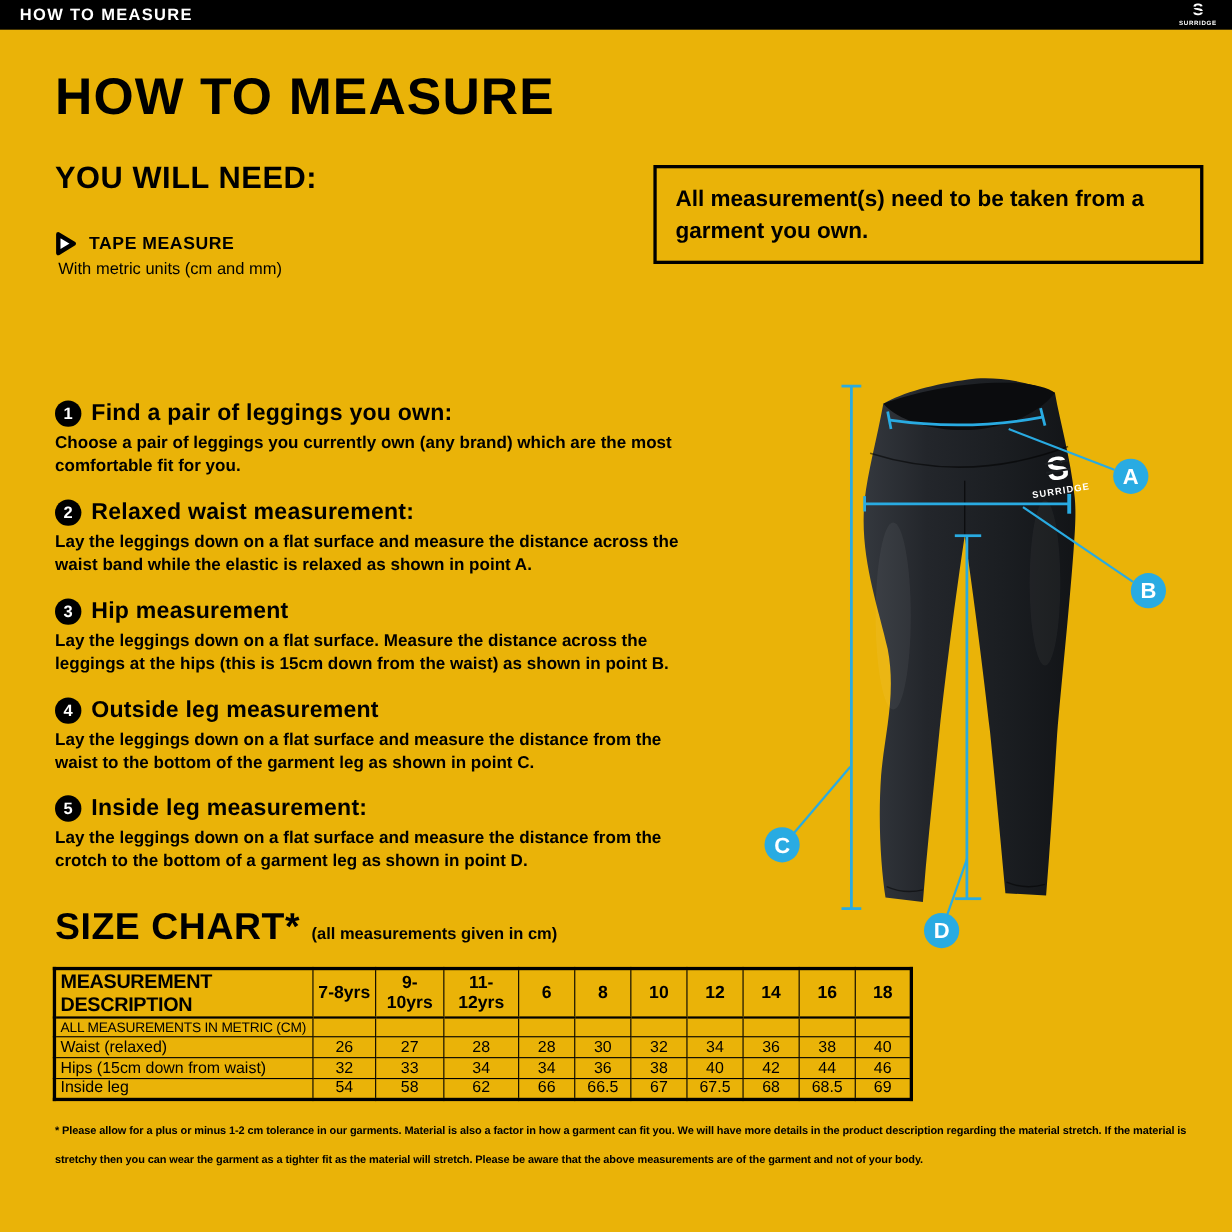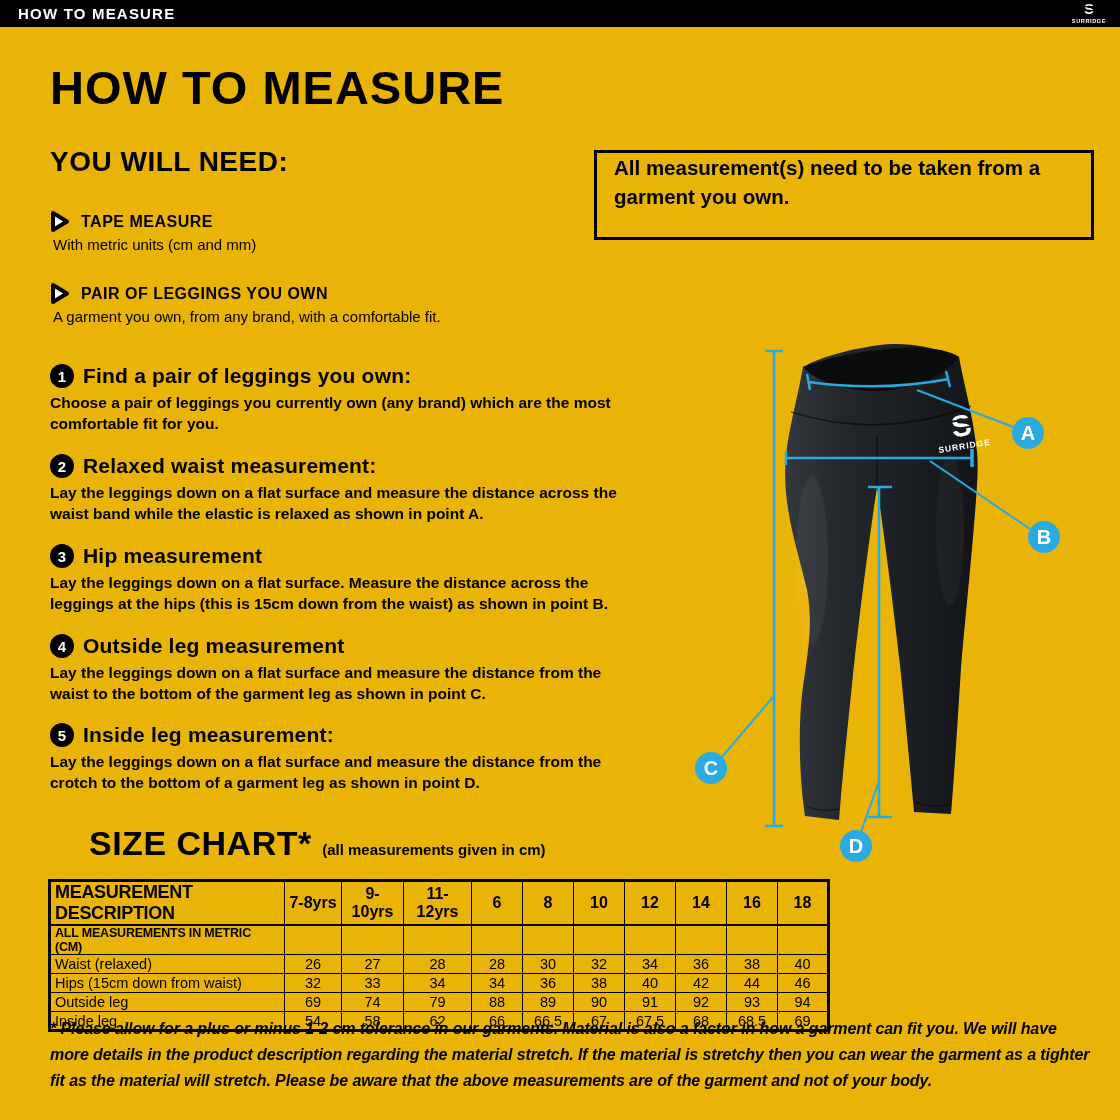--- a/index.html
+++ b/index.html
@@ -22,52 +22,52 @@
   .need-item { position:absolute; left:50px; width:560px; }
   .need-item.first  { top:210px; }
   .need-item.second { top:282px; }
   .need-head { display:flex; align-items:center; gap:10px; }
   .need-title { font-size:16px; font-weight:bold; letter-spacing:0.5px; }
   .need-sub { font-size:15px; font-weight:normal; margin-top:3px; margin-left:3px; }
   .tri-icon svg { display:block; }
 
   
   .notice { position:absolute; left:594px; top:150px; width:500px; min-height:90px;
-            border:3px solid #000; padding:0 17px; font-size:20.5px; font-weight:bold; line-height:1.42; }
+            border:3px solid #000; padding:13px 17px; font-size:20.5px; font-weight:bold; line-height:1.42; }
 
   
   .step { position:absolute; left:50px; width:600px; }
   .step0 { top:364px; } .step1 { top:454px; } .step2 { top:544px; } .step3 { top:634px; } .step4 { top:723px; }
   .step-head { display:flex; align-items:center; gap:9px; }
   .badge { width:24px; height:24px; border-radius:50%; background:#000; color:#fff;
            font-size:15px; font-weight:bold; display:flex; align-items:center; justify-content:center; flex:0 0 24px; }
   .step-title { font-size:21px; font-weight:bold; letter-spacing:0.2px; }
   .step-body { margin-top:5px; font-size:15.5px; font-weight:bold; line-height:1.33; width:585px; }
 
   
   .sc-head { position:absolute; left:50px; top:824px; }
-  .sc-title { font-size:34px; font-weight:bold; letter-spacing:0.5px;margin-left:39px; }
+  .sc-title { font-size:34px; font-weight:bold; letter-spacing:0.5px; }
   .sc-sub { font-size:15px; font-weight:bold; margin-left:6px; }
 
   table.size { position:absolute; left:48px; top:879px; border-collapse:collapse; table-layout:fixed; }
   table.size th, table.size td { border:1.5px solid #000; padding:0 4px; }
   table.size { border:3px solid #000; }
   table.size tr.hdr th { border-bottom:2.5px solid #000; }
   th.c-desc { width:235px; text-align:left; font-size:18px; letter-spacing:-0.3px; }
   th.c-age  { font-size:16px; }
   th.c-num  { font-size:16px; }
   .w-age1 { width:57px; } .w-age2 { width:62px; } .w-age3 { width:68px; } .w-sz { width:51px; }
   tr.hdr th { height:29px; }
-  tr.metric td { height:17px; font-size:12.5px; font-weight:bold; text-align:left; letter-spacing:-0.2px; }
+  tr.metric td { height:17px; font-size:12.5px; font-weight:normal; text-align:left; letter-spacing:-0.2px; }
   tr.data td { height:19px; font-size:14.5px; text-align:center; font-weight:normal; }
   tr.data td.lbl { text-align:left; }
 
   
   .footnote { position:absolute; left:50px; top:1016px; width:1048px;
-              font-size:16px; font-weight:bold; font-style:italic; line-height:26px; letter-spacing:-0.1px; }
+              font-size:10px; font-weight:bold; line-height:26px; letter-spacing:-0.1px; }
 
   
   .diagram { position:absolute; left:680px; top:340px; width:440px; height:540px; }
 </style>
 </head>
 <body>
 
 <div class="canvas">
 
   <div class="topbar">
@@ -91,31 +91,20 @@
       <span class="tri-icon">
         <svg width="21" height="23" viewBox="0 0 21 23">
           <polygon points="3,3 17,11.5 3,20" fill="#fff" stroke="#000" stroke-width="4" stroke-linejoin="round"></polygon>
         </svg>
       </span>
       <span class="need-title">TAPE MEASURE</span>
     </div>
     <div class="need-sub">With metric units (cm and mm)</div>
   </div>
 
-  <div class="need-item second">
-    <div class="need-head">
-      <span class="tri-icon">
-        <svg width="21" height="23" viewBox="0 0 21 23">
-          <polygon points="3,3 17,11.5 3,20" fill="#fff" stroke="#000" stroke-width="4" stroke-linejoin="round"></polygon>
-        </svg>
-      </span>
-      <span class="need-title">PAIR OF LEGGINGS YOU OWN</span>
-    </div>
-    <div class="need-sub">A garment you own, from any brand, with a comfortable fit.</div>
-  </div>
 
   <div class="notice">All measurement(s) need to be taken from a garment you own.</div>
 
   <div class="step step0">
     <div class="step-head">
       <div class="badge">1</div>
       <div class="step-title">Find a pair of leggings you own:</div>
     </div>
     <div class="step-body">Choose a pair of leggings you currently own (any brand) which are the most comfortable fit for you.</div>
   </div>
@@ -203,33 +192,20 @@
       <td>32</td>
       <td>33</td>
       <td>34</td>
       <td>34</td>
       <td>36</td>
       <td>38</td>
       <td>40</td>
       <td>42</td>
       <td>44</td>
       <td>46</td>
-    </tr>
-    <tr class="data">
-      <td class="lbl">Outside leg</td>
-      <td>69</td>
-      <td>74</td>
-      <td>79</td>
-      <td>88</td>
-      <td>89</td>
-      <td>90</td>
-      <td>91</td>
-      <td>92</td>
-      <td>93</td>
-      <td>94</td>
     </tr>
     <tr class="data">
       <td class="lbl">Inside leg</td>
       <td>54</td>
       <td>58</td>
       <td>62</td>
       <td>66</td>
       <td>66.5</td>
       <td>67</td>
       <td>67.5</td>

